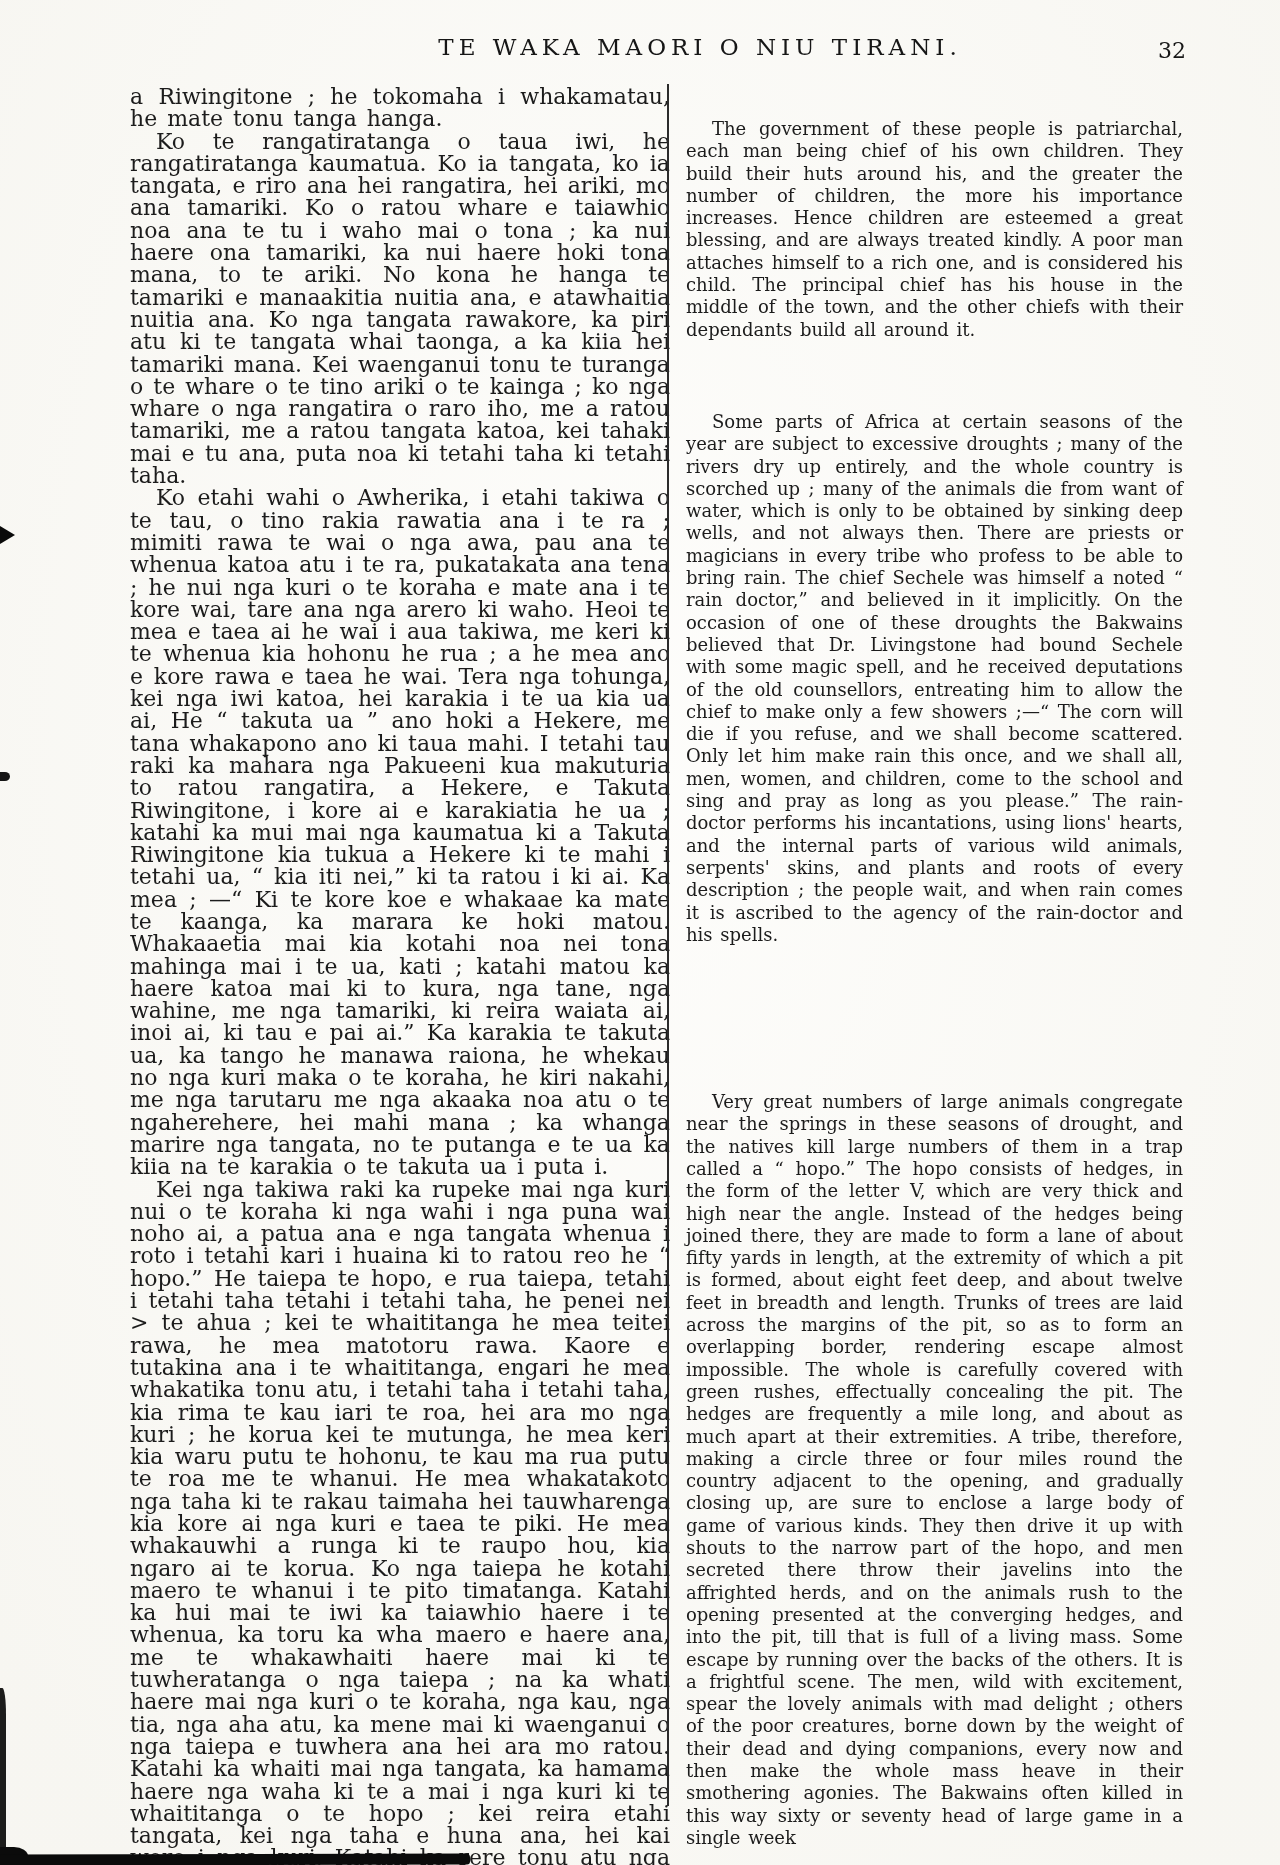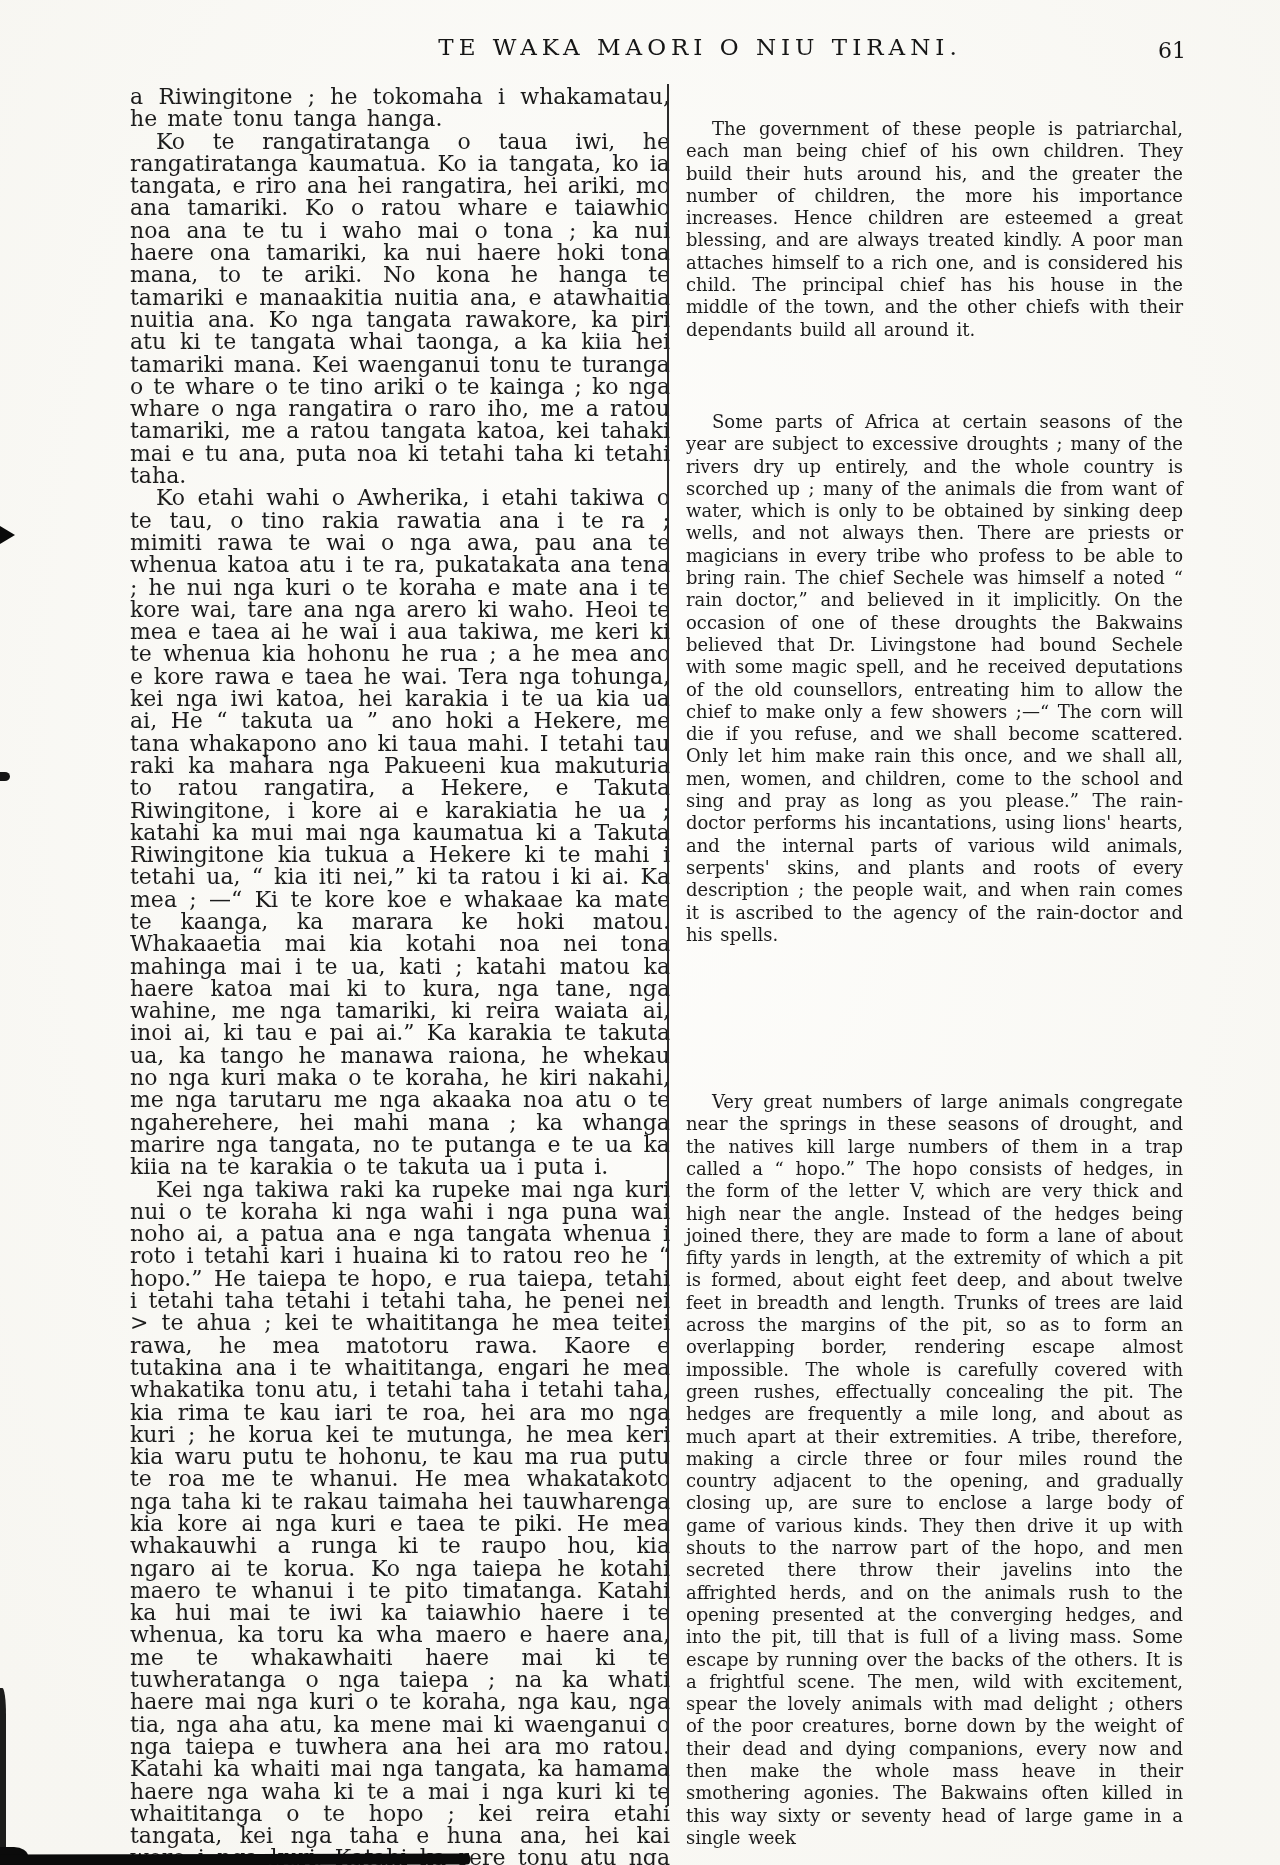--- a/index.html
+++ b/index.html
@@ -121,21 +121,21 @@
     border-radius: 0 50% 10% 0;
   }
 </style>
 </head>
 <body>
 
 <div class="page">
 
   <h1 class="masthead-title">TE WAKA MAORI O NIU TIRANI.</h1>
 
-  <div class="page-number">61</div>
+  <div class="page-number">32</div>
 
   <div class="column left">
     <p class="para continuation">a Riwingitone ; he tokomaha i whakamatau, he mate tonu tanga hanga.</p>
     <p class="para">Ko te rangatiratanga o taua iwi, he rangatiratanga kaumatua. Ko ia tangata, ko ia tangata, e riro ana hei rangatira, hei ariki, mo ana tamariki. Ko o ratou whare e taiawhio noa ana te tu i waho mai o tona ; ka nui haere ona tamariki, ka nui haere hoki tona mana, to te ariki. No kona he hanga te tamariki e manaakitia nuitia ana, e atawhaitia nuitia ana. Ko nga tangata rawakore, ka piri atu ki te tangata whai taonga, a ka kiia hei tamariki mana. Kei waenganui tonu te turanga o te whare o te tino ariki o te kainga ; ko nga whare o nga rangatira o raro iho, me a ratou tamariki, me a ratou tangata katoa, kei tahaki mai e tu ana, puta noa ki tetahi taha ki tetahi taha.</p>
     <p class="para">Ko etahi wahi o Awherika, i etahi takiwa o te tau, o tino rakia rawatia ana i te ra ; mimiti rawa te wai o nga awa, pau ana te whenua katoa atu i te ra, pukatakata ana tena ; he nui nga kuri o te koraha e mate ana i te kore wai, tare ana nga arero ki waho. Heoi te mea e taea ai he wai i aua takiwa, me keri ki te whenua kia hohonu he rua ; a he mea ano e kore rawa e taea he wai. Tera nga tohunga, kei nga iwi katoa, hei karakia i te ua kia ua ai, He “ takuta ua ” ano hoki a Hekere, me tana whakapono ano ki taua mahi. I tetahi tau raki ka mahara nga Pakueeni kua makuturia to ratou rangatira, a Hekere, e Takuta Riwingitone, i kore ai e karakiatia he ua ; katahi ka mui mai nga kaumatua ki a Takuta Riwingitone kia tukua a Hekere ki te mahi i tetahi ua, “ kia iti nei,” ki ta ratou i ki ai. Ka mea ; —“ Ki te kore koe e whakaae ka mate te kaanga, ka marara ke hoki matou. Whakaaetia mai kia kotahi noa nei tona mahinga mai i te ua, kati ; katahi matou ka haere katoa mai ki to kura, nga tane, nga wahine, me nga tamariki, ki reira waiata ai, inoi ai, ki tau e pai ai.” Ka karakia te takuta ua, ka tango he manawa raiona, he whekau no nga kuri maka o te koraha, he kiri nakahi, me nga tarutaru me nga akaaka noa atu o te ngaherehere, hei mahi mana ; ka whanga marire nga tangata, no te putanga e te ua ka kiia na te karakia o te takuta ua i puta i.</p>
     <p class="para">Kei nga takiwa raki ka rupeke mai nga kuri nui o te koraha ki nga wahi i nga puna wai noho ai, a patua ana e nga tangata whenua i roto i tetahi kari i huaina ki to ratou reo he “ hopo.” He taiepa te hopo, e rua taiepa, tetahi i tetahi taha tetahi i tetahi taha, he penei nei &gt; te ahua ; kei te whaititanga he mea teitei rawa, he mea matotoru rawa. Kaore e tutakina ana i te whaititanga, engari he mea whakatika tonu atu, i tetahi taha i tetahi taha, kia rima te kau iari te roa, hei ara mo nga kuri ; he korua kei te mutunga, he mea keri kia waru putu te hohonu, te kau ma rua putu te roa me te whanui. He mea whakatakoto nga taha ki te rakau taimaha hei tauwharenga kia kore ai nga kuri e taea te piki. He mea whakauwhi a runga ki te raupo hou, kia ngaro ai te korua. Ko nga taiepa he kotahi maero te whanui i te pito timatanga. Katahi ka hui mai te iwi ka taiawhio haere i te whenua, ka toru ka wha maero e haere ana, me te whakawhaiti haere mai ki te tuwheratanga o nga taiepa ; na ka whati haere mai nga kuri o te koraha, nga kau, nga tia, nga aha atu, ka mene mai ki waenganui o nga taiepa e tuwhera ana hei ara mo ratou. Katahi ka whaiti mai nga tangata, ka hamama haere nga waha ki te a mai i nga kuri ki te whaititanga o te hopo ; kei reira etahi tangata, kei nga taha e huna ana, hei kai wero i nga kuri. Katahi ka rere tonu atu nga kuri i te wehi, u a ratou ; ka rere atu ki roto ki te ara whaiti e tuwhera ana i mua atu i a ratou, haere tonu atu taka tonu atu ki roto ki te poka ; ma te mea ka ki tonu, katahi ka puta etahi ma runga i nga tuara o etahi. He hanga archa nui ia. Katahi ka hihiri rawa te iwi ki te werowero i aua kuri ataahua,</p>
   </div>
 
   <div class="column-divider"></div>
 

